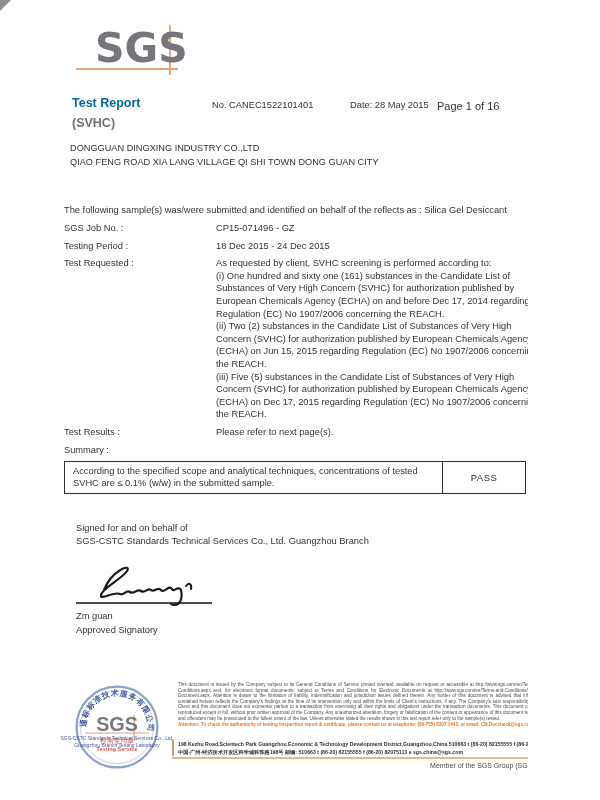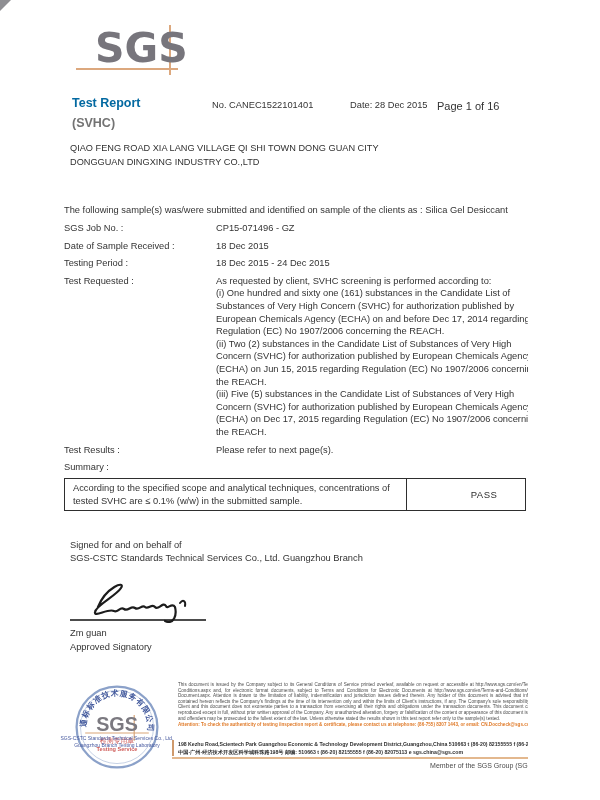--- a/index.html
+++ b/index.html
@@ -27,23 +27,23 @@
   .intro{margin-bottom:5px;line-height:13px;}
   .inforow{display:flex;margin-bottom:5px;}
   .inforow .lbl{flex:0 0 152px;line-height:12.6px;}
   .inforow .val{width:330px;line-height:12.6px;}
   .pre{white-space:pre-line;}
   .summary-label{margin-top:0;margin-bottom:4px;line-height:13px;}
   .summary-box{display:flex;width:460px;border:1.5px solid #2e2e2e;background:#fff;}
   .summary-text{flex:1;padding:3px 8px;line-height:12.5px;}
   .summary-pass{flex:0 0 82px;border-left:1.5px solid #2e2e2e;display:flex;
                 align-items:center;justify-content:center;font-size:9.5px;
-                letter-spacing:0.5px;color:#2d2d2d;padding-left:36px;}
+                letter-spacing:0.5px;color:#2d2d2d;}
   
-  .sig-block{margin-top:28px;margin-left:6px;}
+  .sig-block{margin-top:28px;margin-left:12px;}
   .sig-line{line-height:13px;}
   .sig-svg{display:block;margin:10px 0 0 12px;}
   .sig-rule{width:136px;height:2px;background:#4c4c4c;margin-top:-4px;}
   .sig-name{margin-top:6px;line-height:12px;}
   .sig-role{margin-top:2px;line-height:12px;}
   
   .seal-svg{position:absolute;left:74px;top:684px;}
   .seal-co{position:absolute;left:54px;top:735px;width:126px;text-align:center;
            font-size:5px;line-height:6.5px;color:#46589e;}
   .fineprint{position:absolute;left:178px;top:682px;width:368px;font-size:4.6px;
@@ -63,38 +63,34 @@
 
   <div class="corner"></div>
 
   <div class="logo-hline"></div>
   <div class="logo-vline"></div>
   <div class="logo-text">SGS</div>
 
   <div class="doc-title">Test Report</div>
   <div class="doc-subtitle">(SVHC)</div>
   <div class="hdr-no">No. CANEC1522101401</div>
-  <div class="hdr-date">Date: 28 Dec 2015</div>
+  <div class="hdr-date">Date: 28 May 2015</div>
   <div class="hdr-page">Page 1 of 16</div>
 
   <div class="client">
+    <div>DONGGUAN DINGXING INDUSTRY CO.,LTD</div>
     <div>QIAO FENG ROAD XIA LANG VILLAGE QI SHI TOWN DONG GUAN CITY</div>
-    <div>DONGGUAN DINGXING INDUSTRY CO.,LTD</div>
   </div>
 
   <div class="main">
-    <div class="intro">The following sample(s) was/were submitted and identified on sample of the clients as : Silica Gel Desiccant</div>
+    <div class="intro">The following sample(s) was/were submitted and identified on behalf of the reflects as : Silica Gel Desiccant</div>
 
     <div class="inforow">
       <div class="lbl">SGS Job No. :</div>
       <div class="val">CP15-071496 - GZ</div>
-    </div>
-    <div class="inforow">
-      <div class="lbl">Date of Sample Received :</div>
-      <div class="val">18 Dec 2015</div>
     </div>
     <div class="inforow">
       <div class="lbl">Testing Period :</div>
       <div class="val">18 Dec 2015 - 24 Dec 2015</div>
     </div>
     <div class="inforow">
       <div class="lbl">Test Requested :</div>
       <div class="val pre">As requested by client, SVHC screening is performed according to:
 (i) One hundred and sixty one (161) substances in the Candidate List of Substances of Very High Concern (SVHC) for authorization published by European Chemicals Agency (ECHA) on and before Dec 17, 2014 regarding Regulation (EC) No 1907/2006 concerning the REACH.
 (ii) Two (2) substances in the Candidate List of Substances of Very High Concern (SVHC) for authorization published by European Chemicals Agency (ECHA) on Jun 15, 2015 regarding Regulation (EC) No 1907/2006 concerning the REACH.

